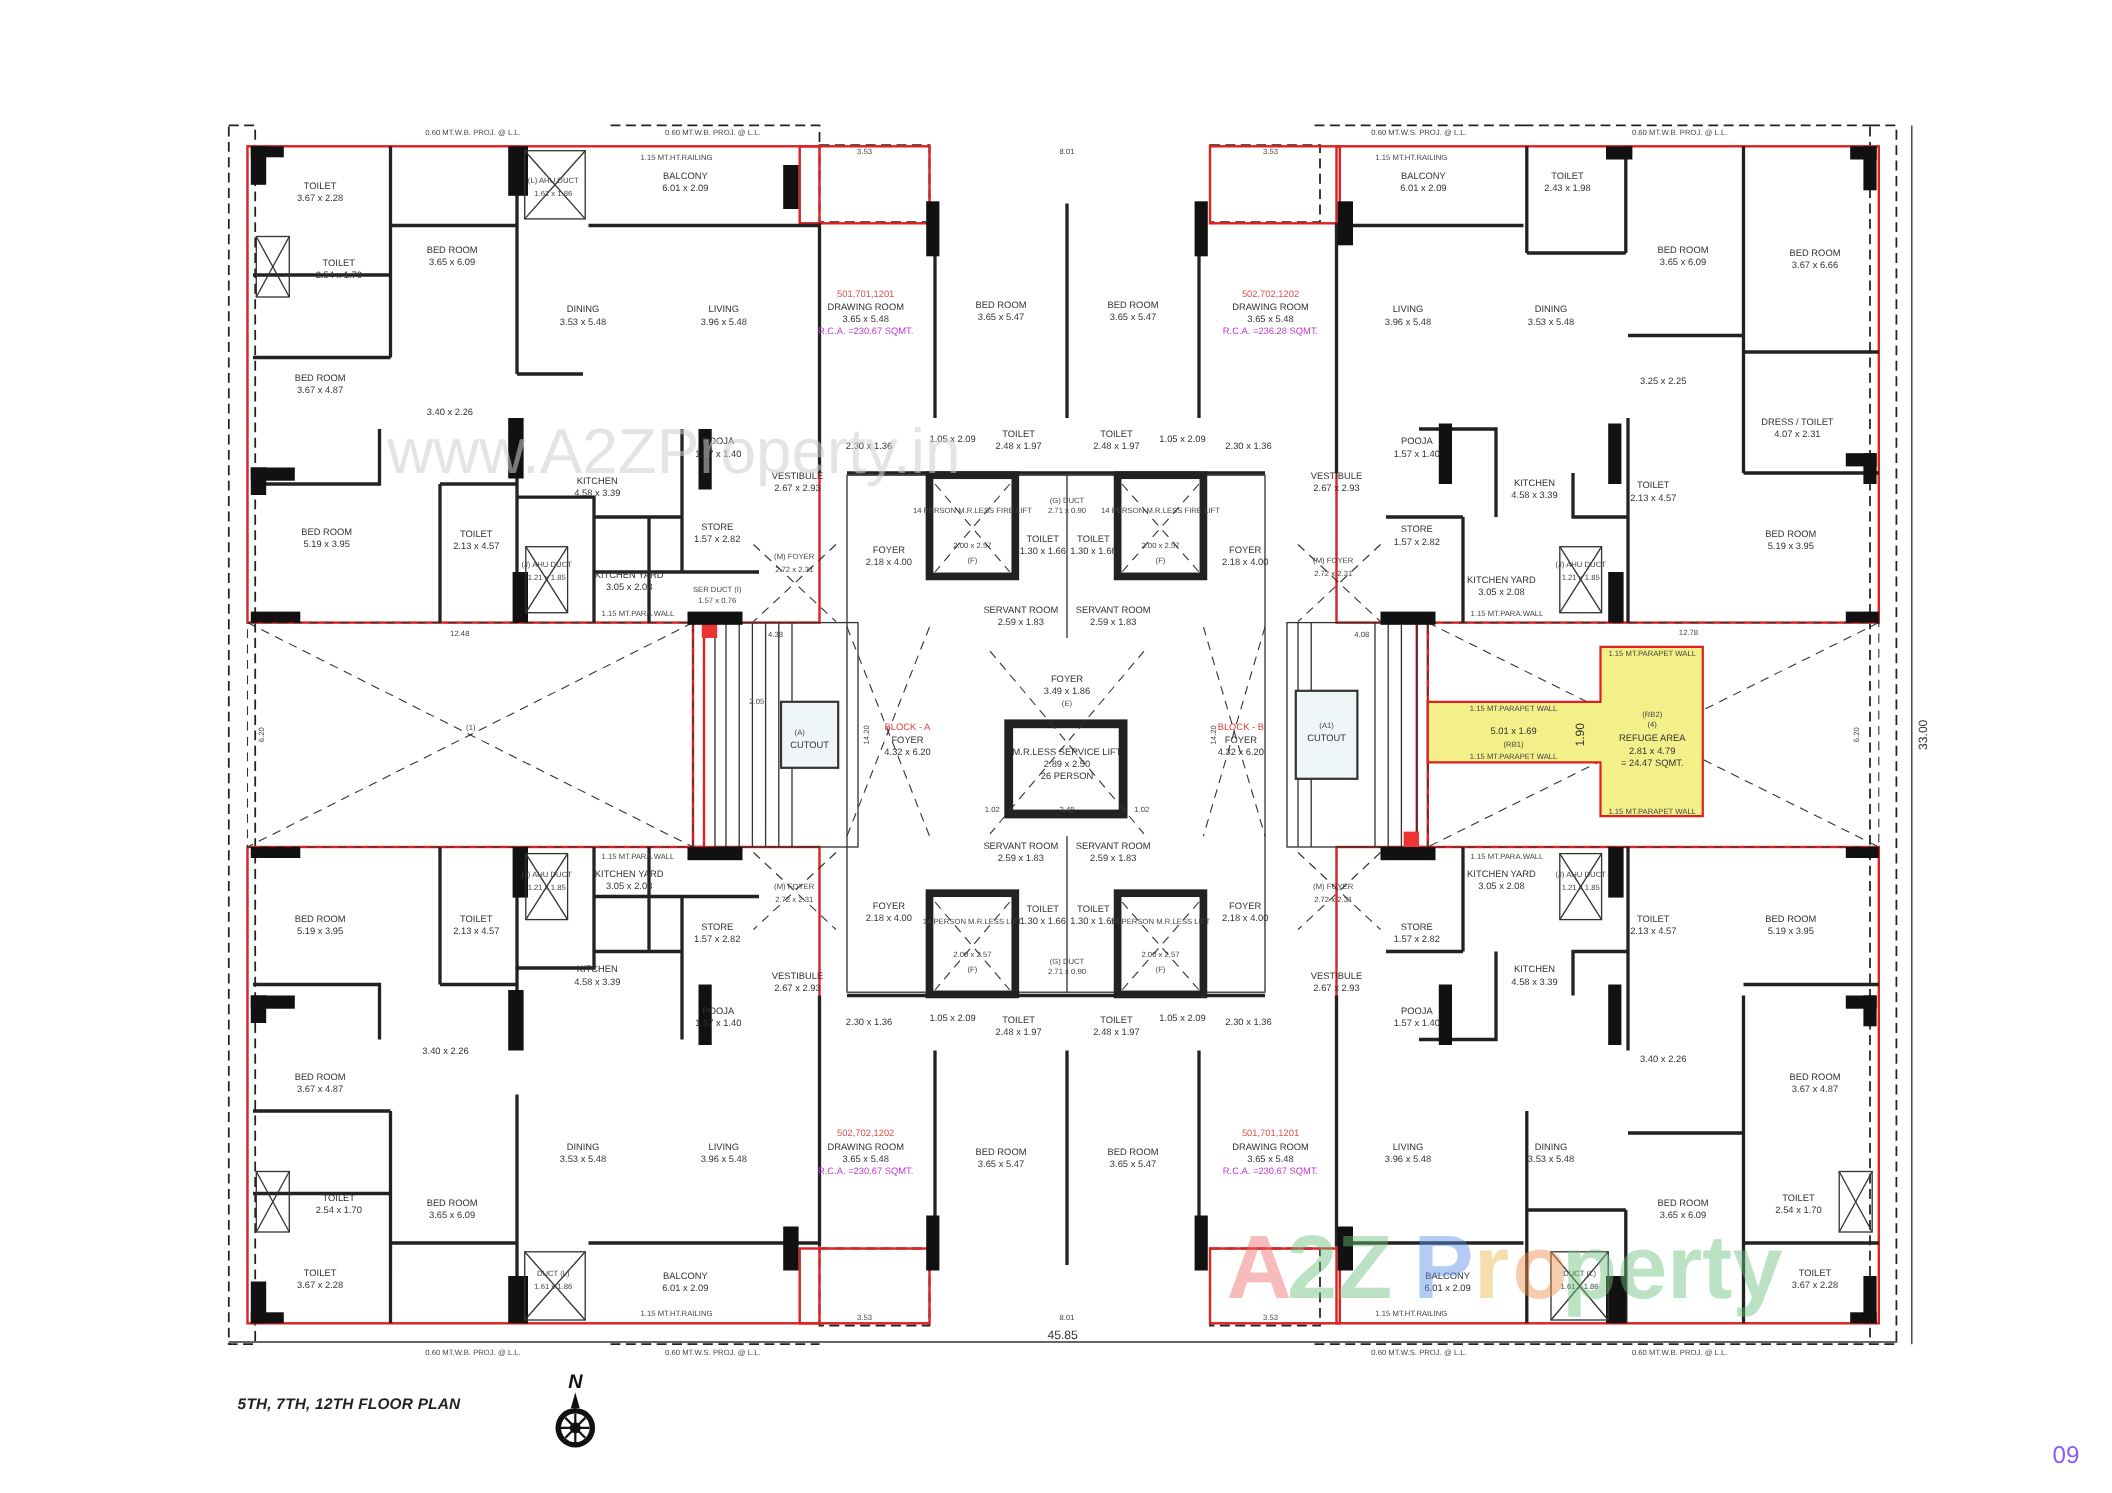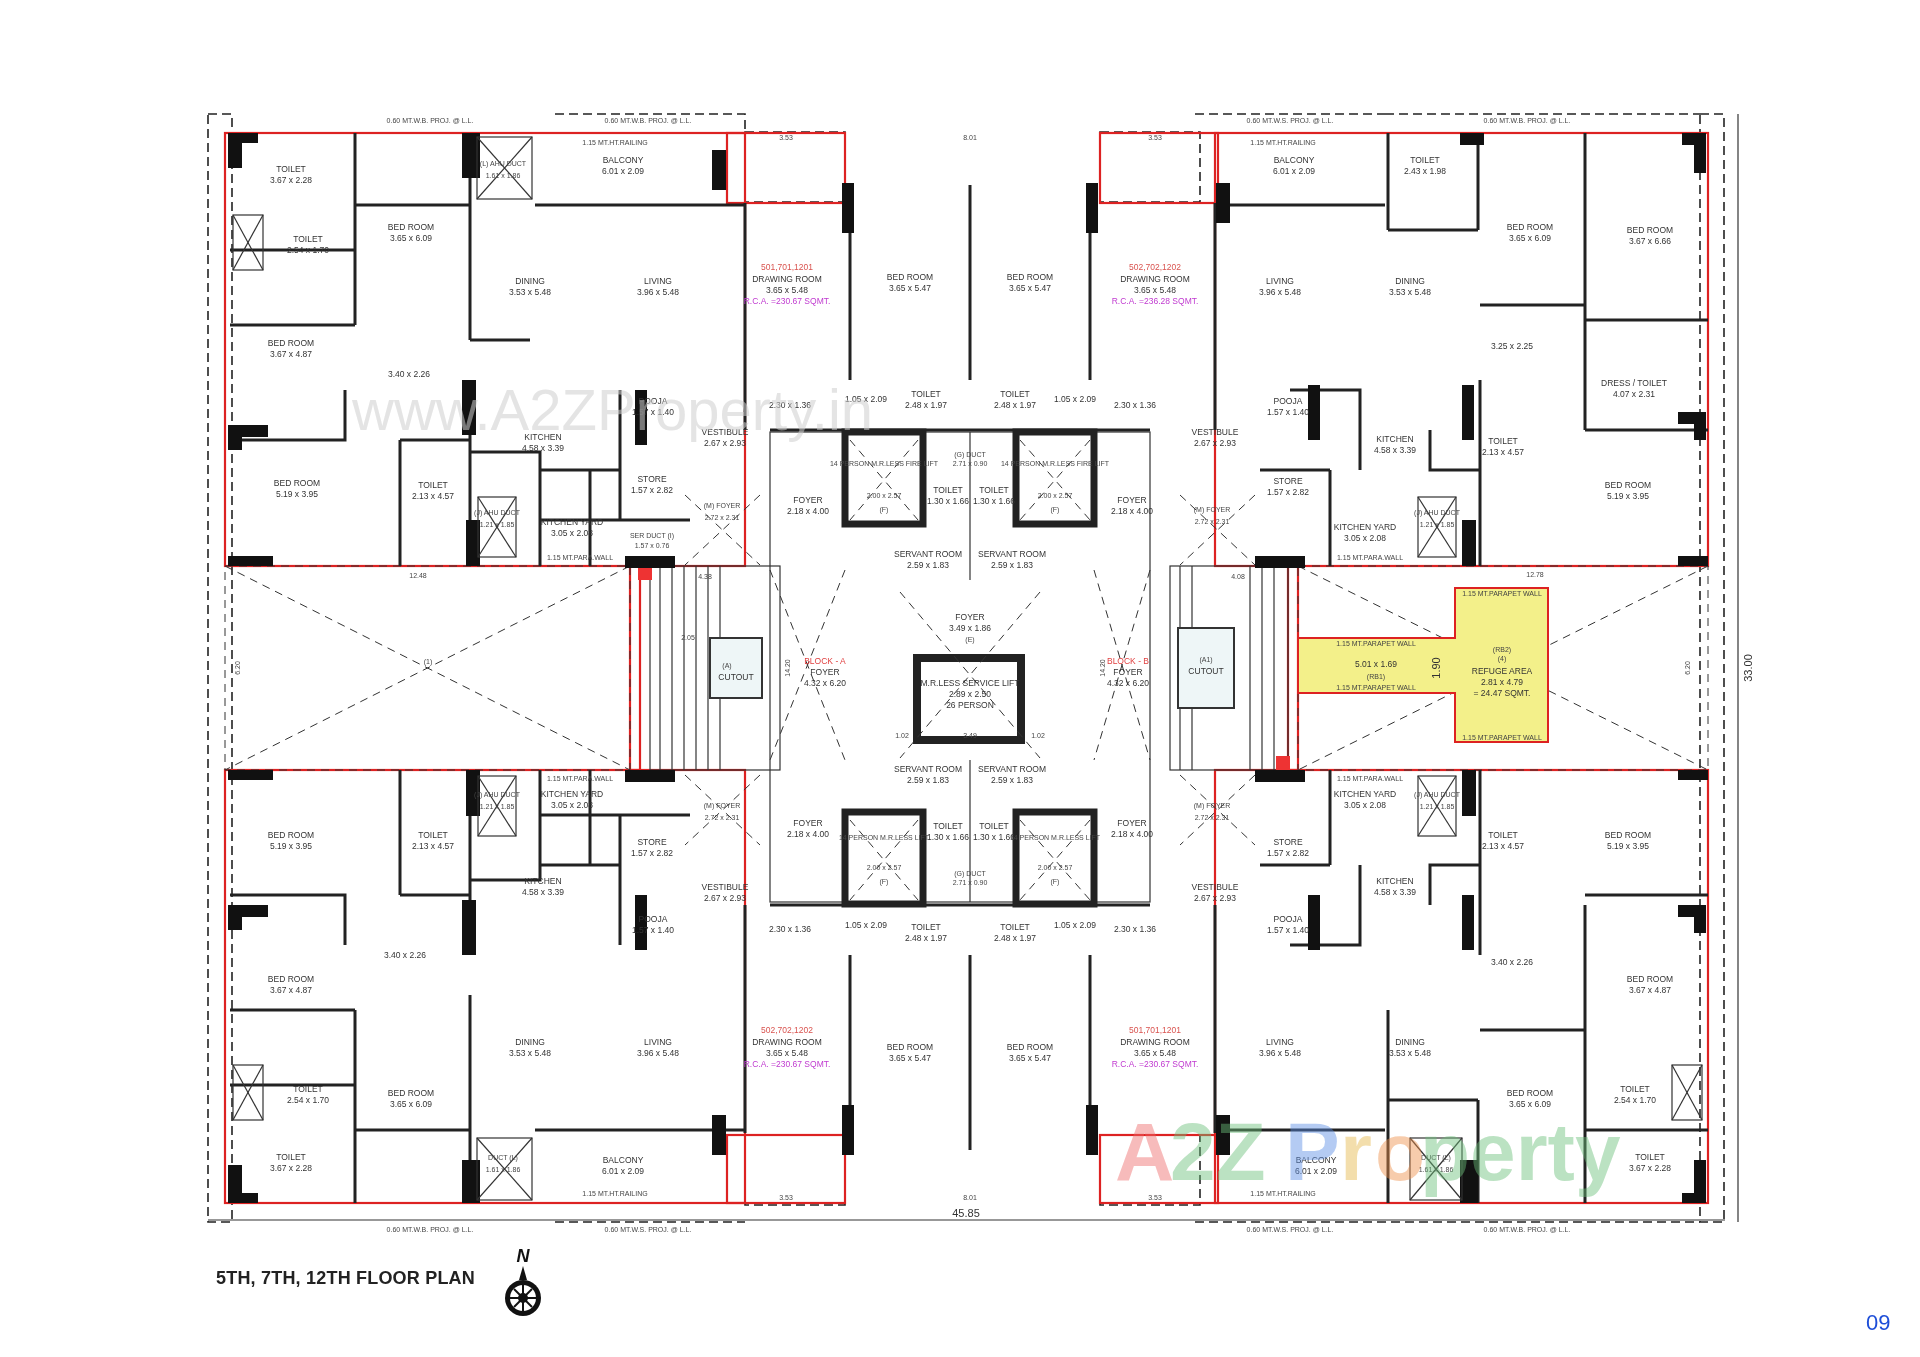--- a/index.html
+++ b/index.html
@@ -11,22 +11,22 @@
   .rca { font-family:"Liberation Sans", sans-serif; font-size:8.5px; fill:#c03ad0; text-anchor:middle; }
   .block { font-family:"Liberation Sans", sans-serif; font-size:8.5px; fill:#e04040; text-anchor:middle; }
   .small { font-family:"Liberation Sans", sans-serif; font-size:7px; fill:#444; text-anchor:middle; }
   .wall { fill:none; stroke:#222; stroke-width:3; }
   .thin { fill:none; stroke:#333; stroke-width:1.2; }
   .red { fill:none; stroke:#d22; stroke-width:2.2; }
   .dash { fill:none; stroke:#222; stroke-width:1.6; stroke-dasharray:9 5; }
   .dashthin { fill:none; stroke:#333; stroke-width:1; stroke-dasharray:8 6; }
   .col { fill:#111; }
   .refuge { fill:#f3f08a; stroke:#d22; stroke-width:2; }
-  #title { position:absolute; left:216px; top:1268px; font-size:18px; font-weight:bold; color:#222; letter-spacing:0.2px; }
-  #page-num { position:absolute; left:1866px; top:1310px; font-size:22px; color:#1d4ed8; }
+  #title { position:absolute; left:216px; top:1268px; font-size:14px; font-weight:bold; color:#222; letter-spacing:0.2px;font-style:italic; }
+  #page-num { position:absolute; left:1866px; top:1310px; font-size:22px; color:#8b5cf6; }
   #compass { position:absolute; left:500px; top:1246px; width:46px; height:80px; }
   .wm1 { font-family:"Liberation Sans", sans-serif; font-size:58px; fill:#cfcfcf; opacity:0.55; }
   .wm2 { font-family:"Liberation Sans", sans-serif; font-size:82px; font-weight:bold; opacity:0.45; }
 </style>
 </head>
 <body>
 
 <svg id="plan" viewBox="0 0 1920 1357" xmlns="http://www.w3.org/2000/svg">
 
   <g>

